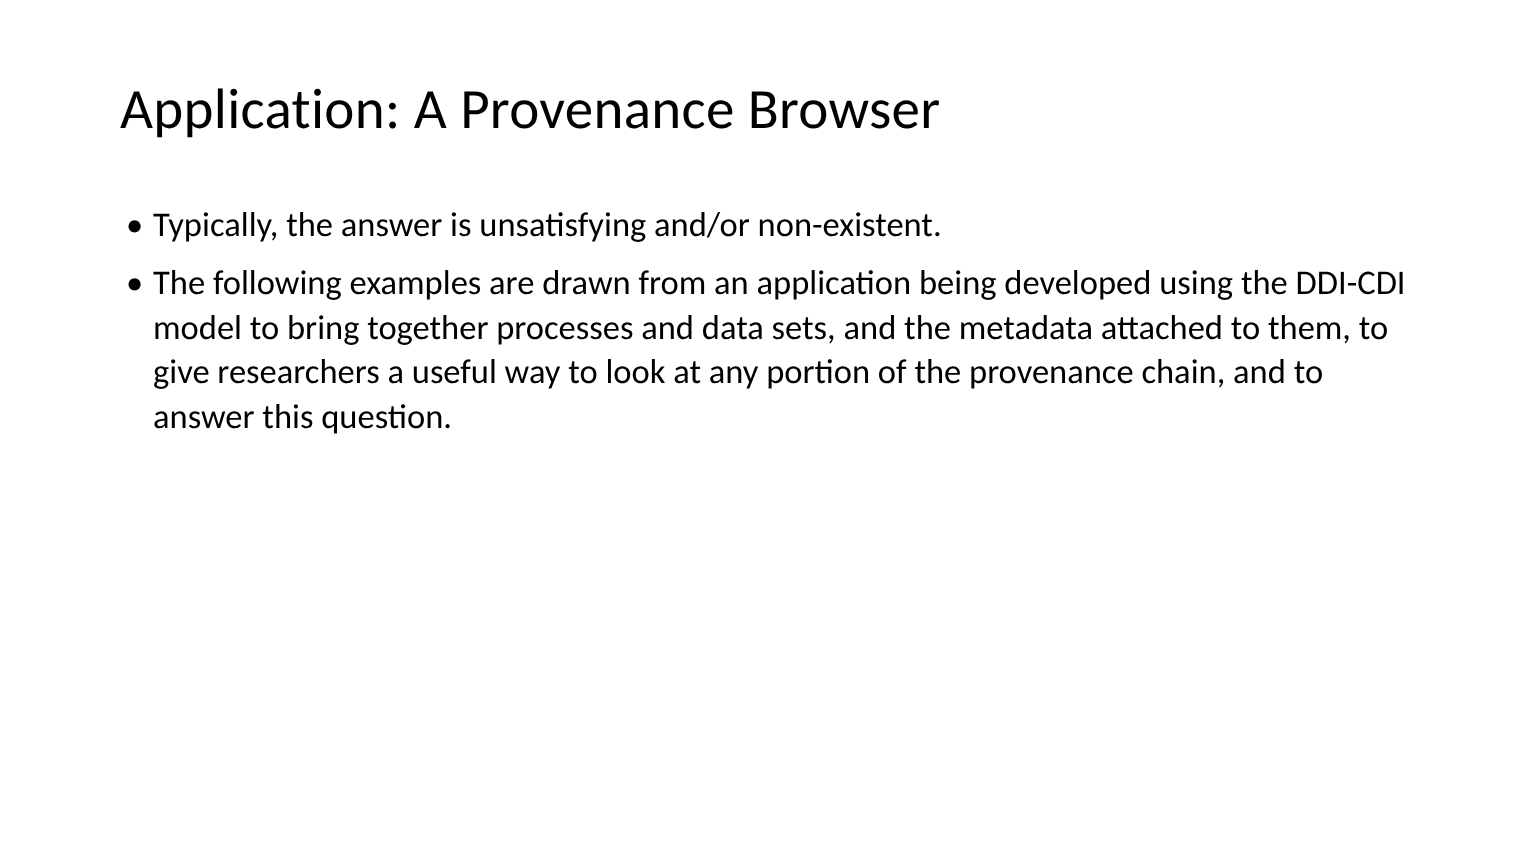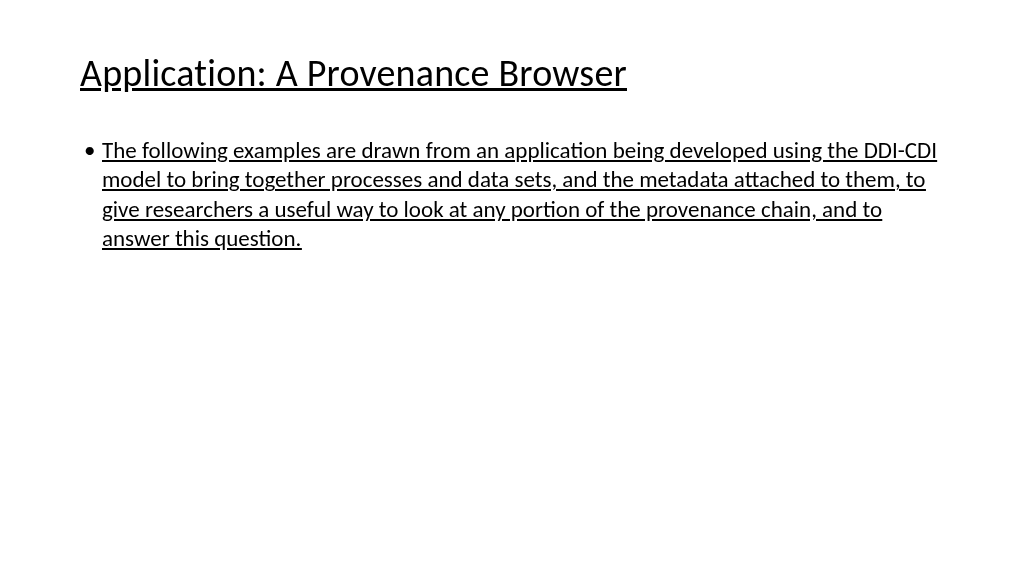--- a/index.html
+++ b/index.html
@@ -1,19 +1,18 @@
 <!DOCTYPE html>
 <html><head>
   <meta charset="utf-8">
   <style>
     * {
       margin: 0;
       padding: 0;
       box-sizing: border-box;
-      text-decoration: underline;
     }
     body {
       width: 1024px;
       height: 576px;
       background: #ffffff;
       font-family: Calibri, 'Segoe UI', Arial, sans-serif;
       color: #000000;
       padding: 50px 70px 50px 80px;
       overflow: hidden;
     }
@@ -47,15 +46,18 @@
       font-style: italic;
     }
   </style>
 </head>
 <body>
 
 <h1 class="slide-title">Application: A Provenance Browser</h1>
 
 <ul class="bullet-list">
   <li class="bullet-item">
+    <span>Typically, the answer is unsatisfying and/or non-existent.</span>
+  </li>
+  <li class="bullet-item">
     <span>The following examples are drawn from an application being developed using the DDI-CDI model to bring together processes and data sets, and the metadata attached to them, to give researchers a useful way to look at any portion of the provenance chain, and to answer this question.</span>
   </li>
 </ul>
 
 </body></html>

